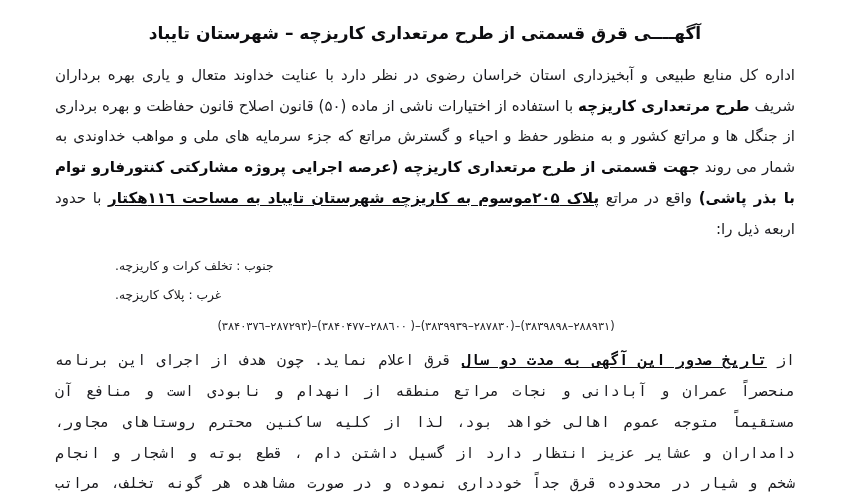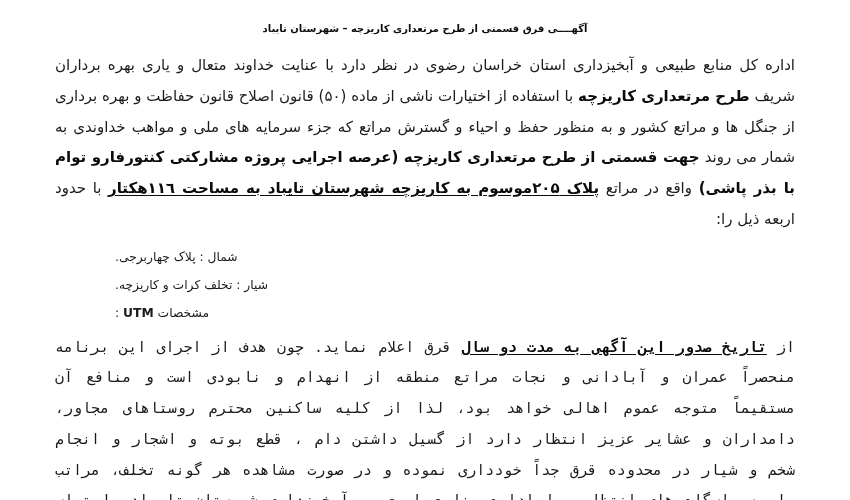--- a/index.html
+++ b/index.html
@@ -17,21 +17,21 @@
   }
   .page {
     width: 850px;
     height: 500px;
     box-sizing: border-box;
     padding: 14px 55px 0 55px;
     position: relative;
   }
   .doc-title {
     text-align: center;
-    font-size: 10px;
+    font-size: 17px;
     font-weight: bold;
     letter-spacing: 0px;
     margin: 8px 0 0 0;
     line-height: 1.4;
     color: #0d0d10;
   }
   .body-para {
     font-size: 15px;
     line-height: 2.05;
     text-align: justify;
@@ -95,32 +95,29 @@
 <div class="page">
 
   <h1 class="doc-title">آگهــــی قرق قسمتی از طرح مرتعداری کاریزچه – شهرستان تایباد</h1>
 
   <p class="body-para">
     <span>اداره کل منابع طبیعی و آبخیزداری استان خراسان رضوی در نظر دارد با عنایت خداوند متعال و یاری بهره برداران شریف </span><span class="b">طرح مرتعداری کاریزچه</span><span> با استفاده از اختیارات ناشی از ماده (۵۰) قانون اصلاح قانون حفاظت و بهره برداری از جنگل ها و مراتع کشور و به منظور حفظ و احیاء و گسترش مراتع که جزء سرمایه های ملی و مواهب خداوندی به شمار می روند </span><span class="b">جهت قسمتی از طرح مرتعداری کاریزچه (عرصه اجرایی پروژه مشارکتی کنتورفارو توام با بذر پاشی)</span><span> واقع در مراتع </span><span class="bu">پلاک ۲۰۵موسوم به کاریزچه شهرستان تایباد به مساحت ۱۱٦هکتار</span><span> با حدود اربعه ذیل را:</span>
   </p>
 
   <div class="bounds">
     <div class="bound-line">
-      <span class="lbl">شمال :</span>
-      <span>پلاک چهاربرجی.</span>
+      <span class="lbl">جنوب :</span>
+      <span>تخلف کرات و کاریزچه.</span>
     </div>
     <div class="bound-line">
-      <span class="lbl">شیار :</span>
-      <span>تخلف کرات و کاریزچه.</span>
+      <span class="lbl">غرب :</span>
+      <span>پلاک کاریزچه.</span>
     </div>
   </div>
 
-  <div class="utm-head">
-    <span>مشخصات</span>
-    <span class="ltr">UTM</span><span> :</span>
-  </div>
 
+  <div class="utm-coords">(۳۸۴۰۳۷٦–۲۸۷۲۹۳)–(۳۸۴۰۴۷۷–۲۸۸٦۰۰ )–(۳۸۳۹۹۳۹–۲۸۷۸۳۰)–(۳۸۳۹۸۹۸–۲۸۸۹۳۱)</div>
 
   <p class="body-para para-tail">
     <span>از </span><span class="bu">تاریخ صدور این آگهی به مدت دو سال</span><span> قرق اعلام نماید. چون هدف از اجرای این برنامه منحصراً عمران و آبادانی و نجات مراتع منطقه از انهدام و نابودی است و منافع آن مستقیماً متوجه عموم اهالی خواهد بود، لذا از کلیه ساکنین محترم روستاهای مجاور، دامداران و عشایر عزیز انتظار دارد از گسیل داشتن دام ، قطع بوته و اشجار و انجام شخم و شیار در محدوده قرق جداً خودداری نموده و در صورت مشاهده هر گونه تخلف، مراتب را به پاسگاه های انتظامی یا اداره منابع طبیعی و آبخیزداری  شهرستان تایباد یا تماس تلفنی از طریق کد ۱۵۰٤ یا ۱۳۹ اعلام تا متخلف یا متخلفین تحت پیگرد قانونی قرار گیرند .</span>
   </p>
 
 </div>
 
 </body></html>

